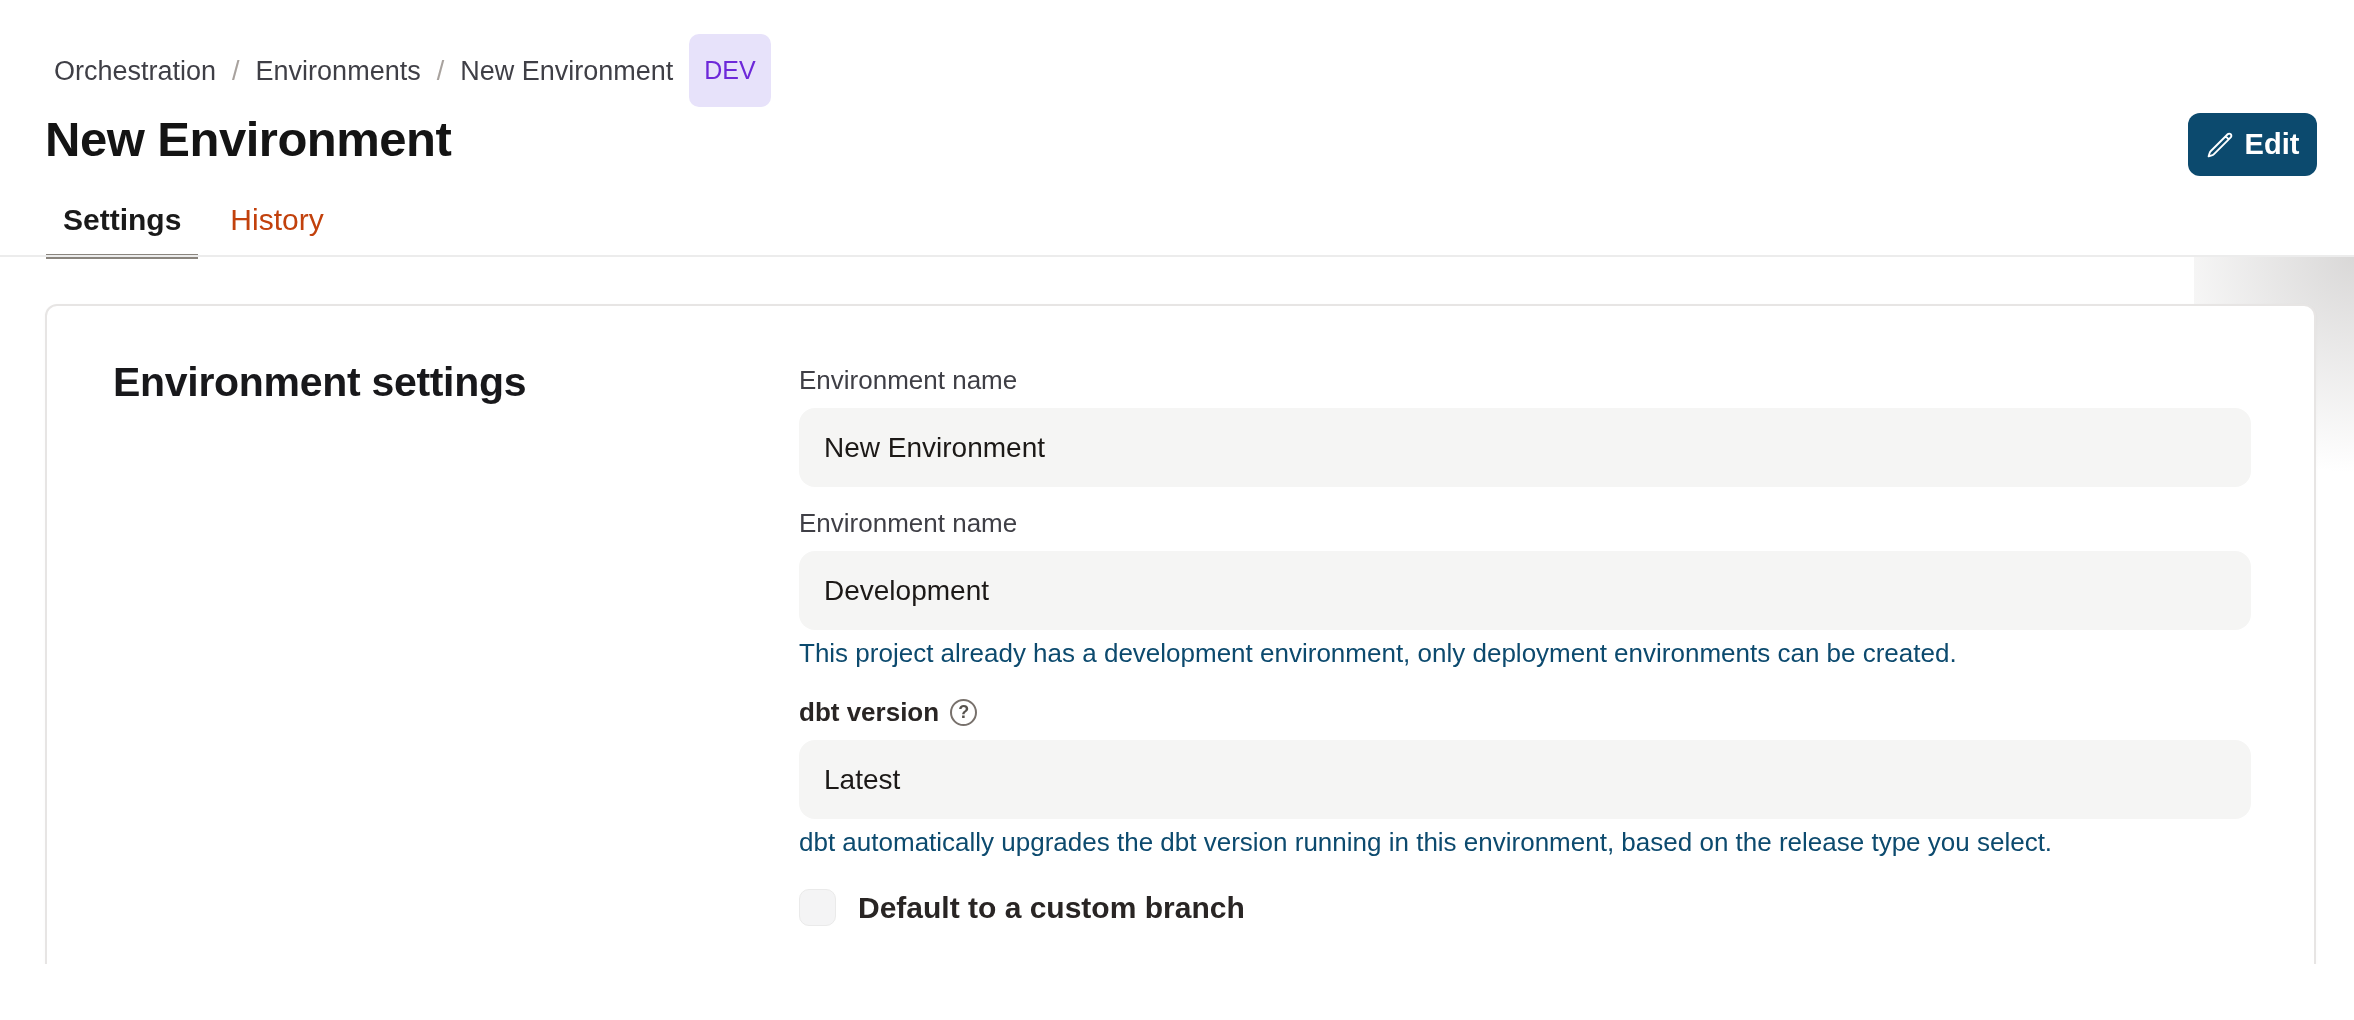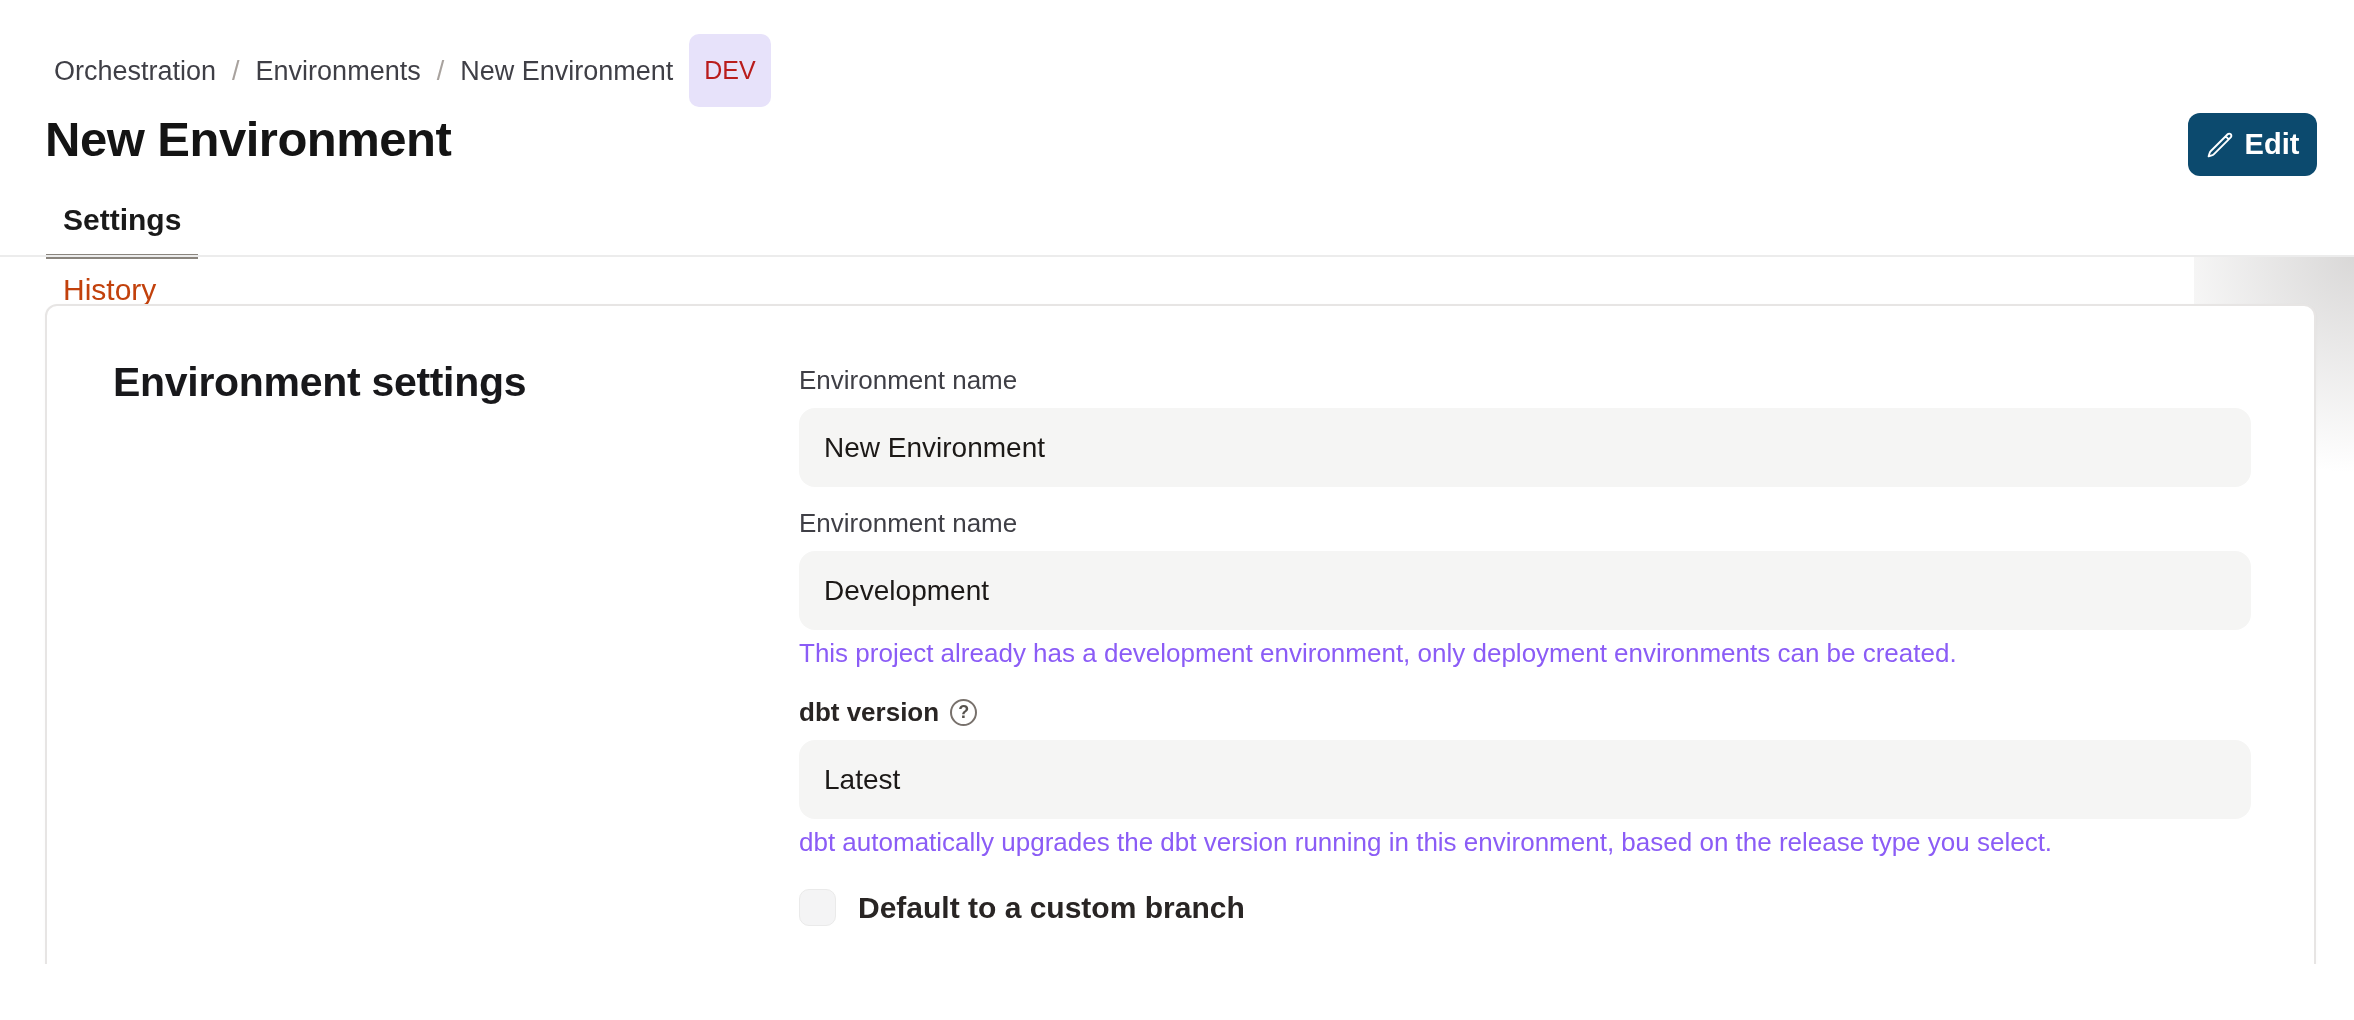--- a/index.html
+++ b/index.html
@@ -15,21 +15,21 @@
   
   .breadcrumb {
     position:absolute; left:54px; top:34px;
     display:flex; align-items:center;
     font-size:27px; line-height:36px;
   }
   .crumb { color:#3f3f46; }
   .crumb-sep { color:#a8a29e; margin:0 16px; }
   .badge {
     margin-left:16px;
-    background:#e7e2fa; color:#b91c1c;
+    background:#e7e2fa; color:#6d28d9;
     font-size:25px; line-height:25px;
     padding:24px 15px; border-radius:10px;
   }
 
   
   .page-title {
     position:absolute; left:45px; top:110px;
     font-size:49px; line-height:58px; font-weight:700;
     color:#141414; letter-spacing:-0.5px;
   }
@@ -38,21 +38,21 @@
     width:129px; height:63px;
     background:#0c4a6e; color:#ffffff;
     border:none; border-radius:12px;
     font-family:inherit; font-size:29px; font-weight:700;
     display:flex; align-items:center; justify-content:center; gap:11px;
     cursor:pointer;
   }
   .edit-btn svg { width:28px; height:28px; }
 
   
-  .tabs { position:absolute; left:46px; top:204px; display:flex; gap:15px;flex-direction:column; }
+  .tabs { position:absolute; left:46px; top:204px; display:flex; gap:15px; }
   .tab {
     font-size:30px; line-height:32px;
     padding:0 17px 18px 17px;
     border-bottom:5px solid transparent;
     color:#c2410c; cursor:pointer;
   }
   .tab.active { font-weight:700; color:#1a1a1a; border-bottom-color:#8a857e; }
   .tabs-divider {
     position:absolute; left:0; top:255px;
     width:2354px; height:2px; background:#ececec;
@@ -90,21 +90,21 @@
   .text-input {
     display:block; width:100%; height:79px;
     margin-top:12px;
     background:#f5f5f4; border:none; border-radius:16px;
     padding:0 25px;
     font-family:inherit; font-size:28px; color:#1c1917;
     outline:none;
   }
   .helper {
     margin-top:8px;
-    font-size:26px; line-height:30px; color:#8b5cf6;
+    font-size:26px; line-height:30px; color:#0c4a6e;
   }
   .help-icon {
     width:27px; height:27px;
     border:2px solid #78716c; border-radius:50%;
     color:#57534e; font-size:18px; font-weight:700;
     display:inline-flex; align-items:center; justify-content:center;
     cursor:pointer;
   }
   .checkbox-row { margin-top:32px; display:flex; align-items:center; }
   .checkbox {

